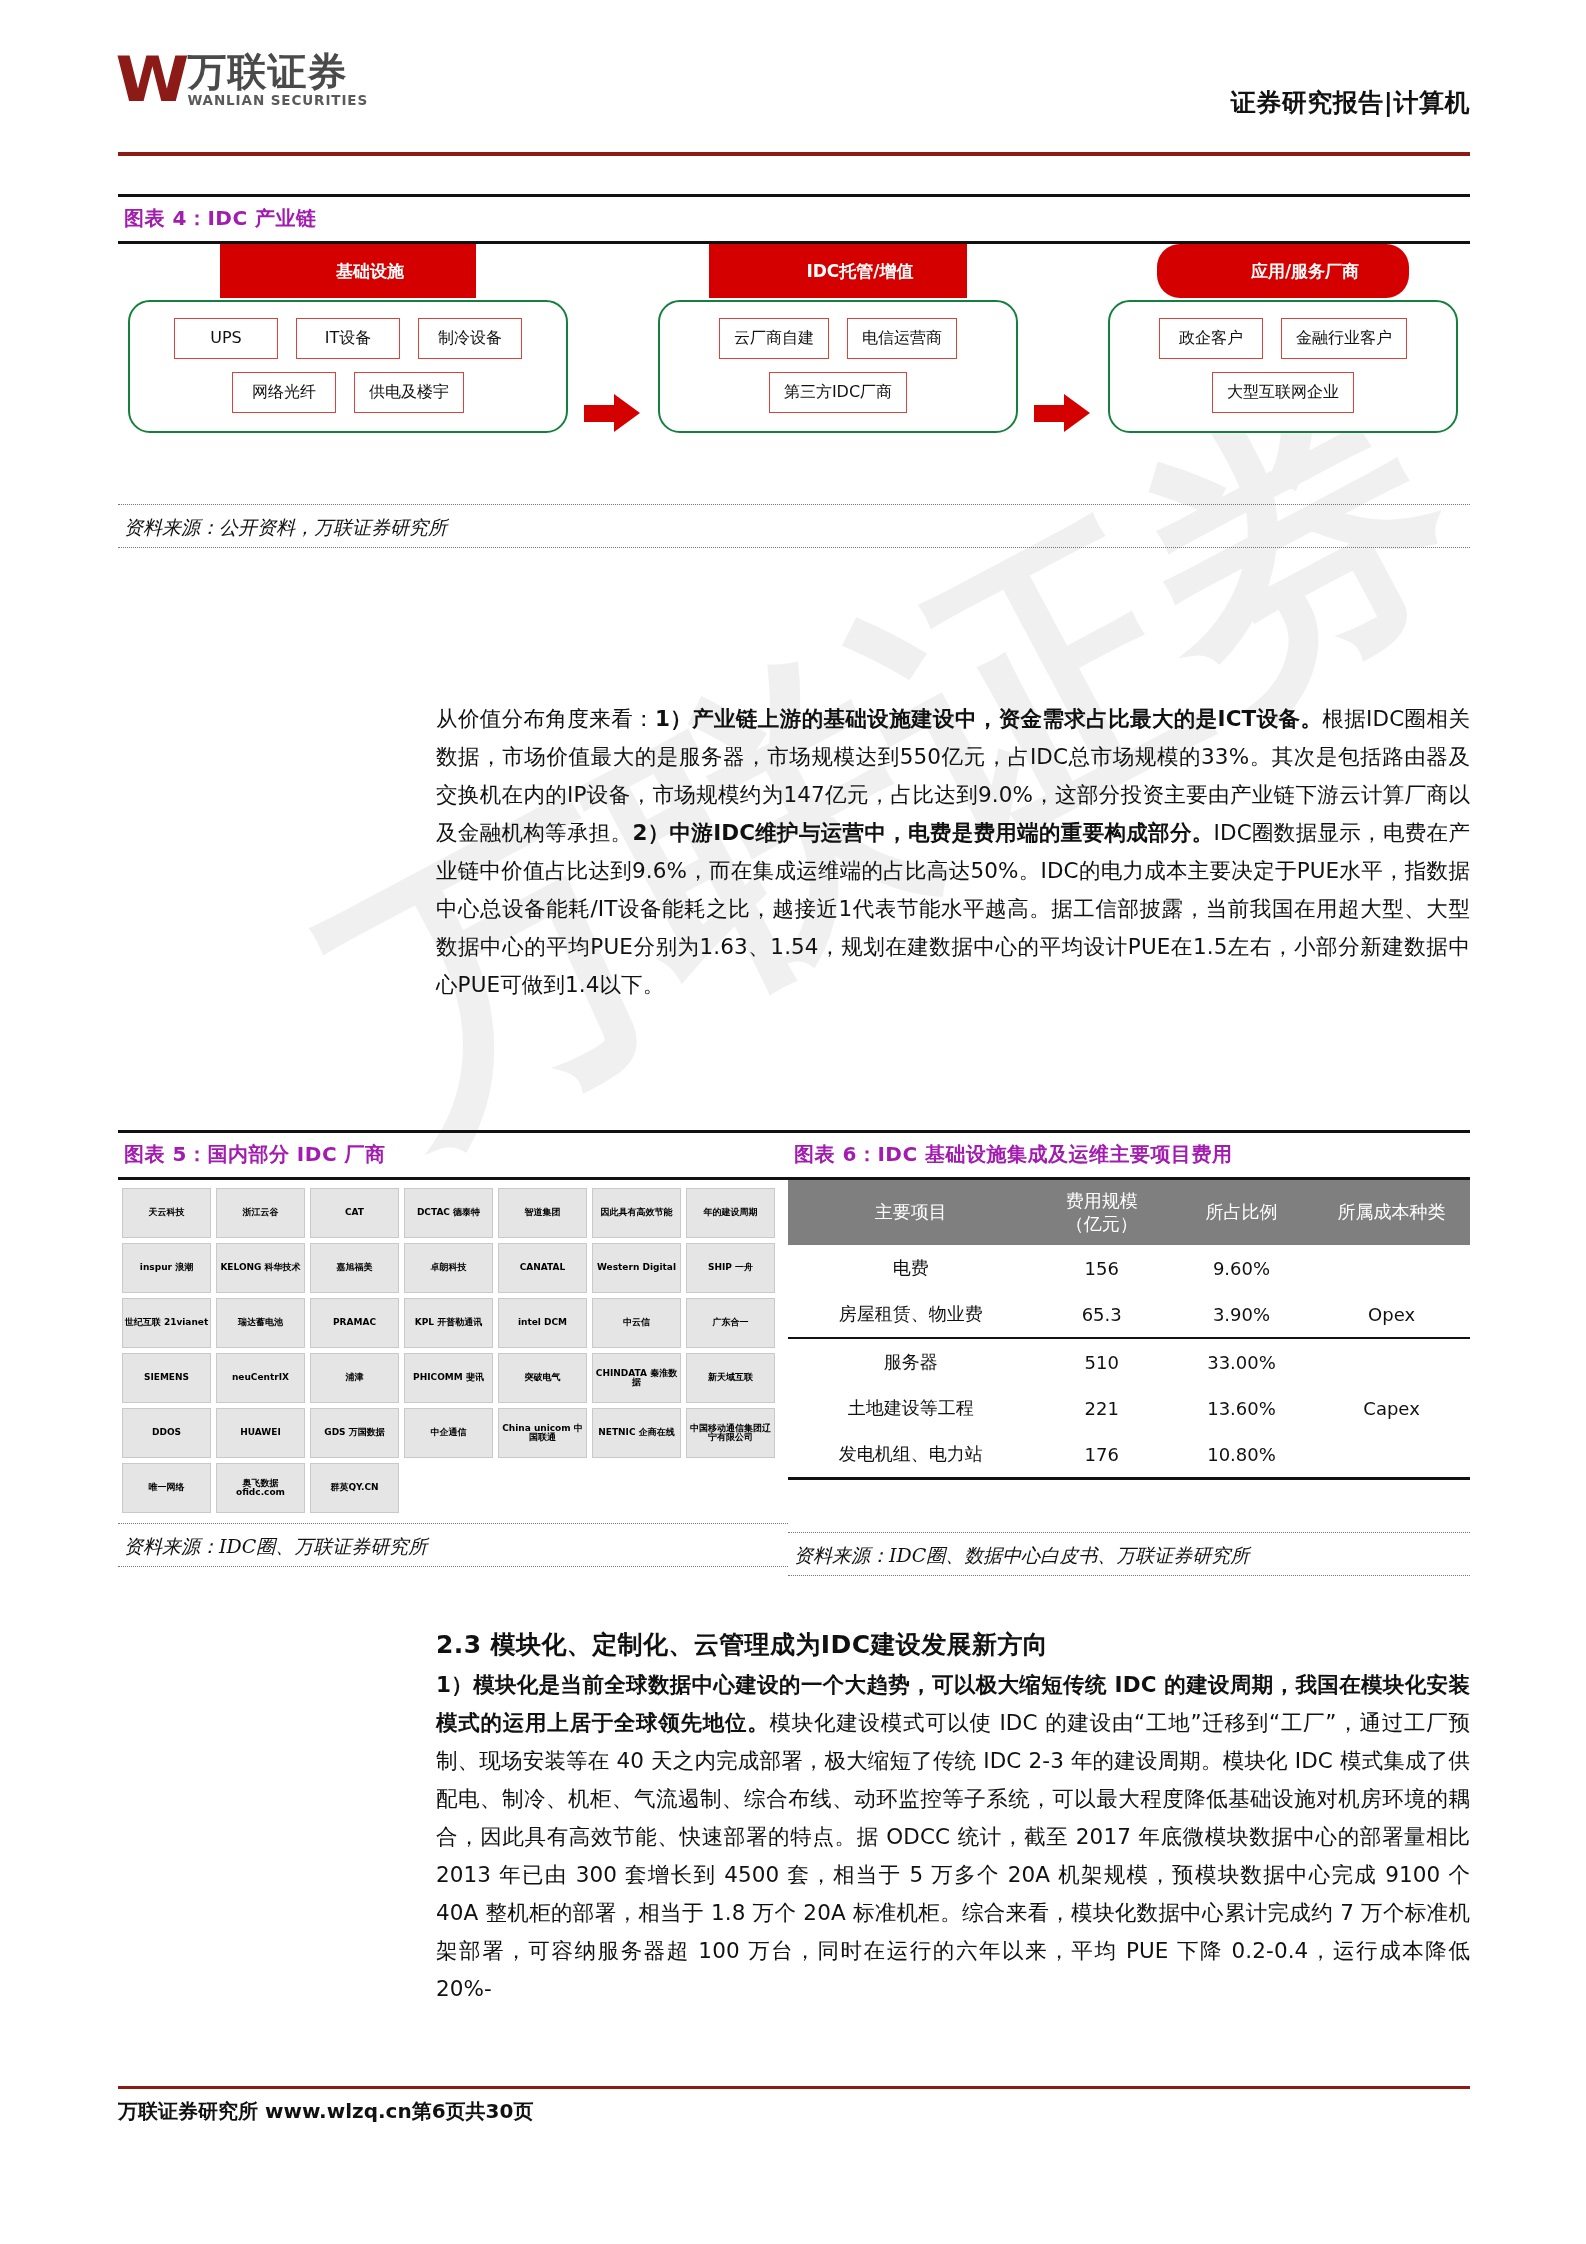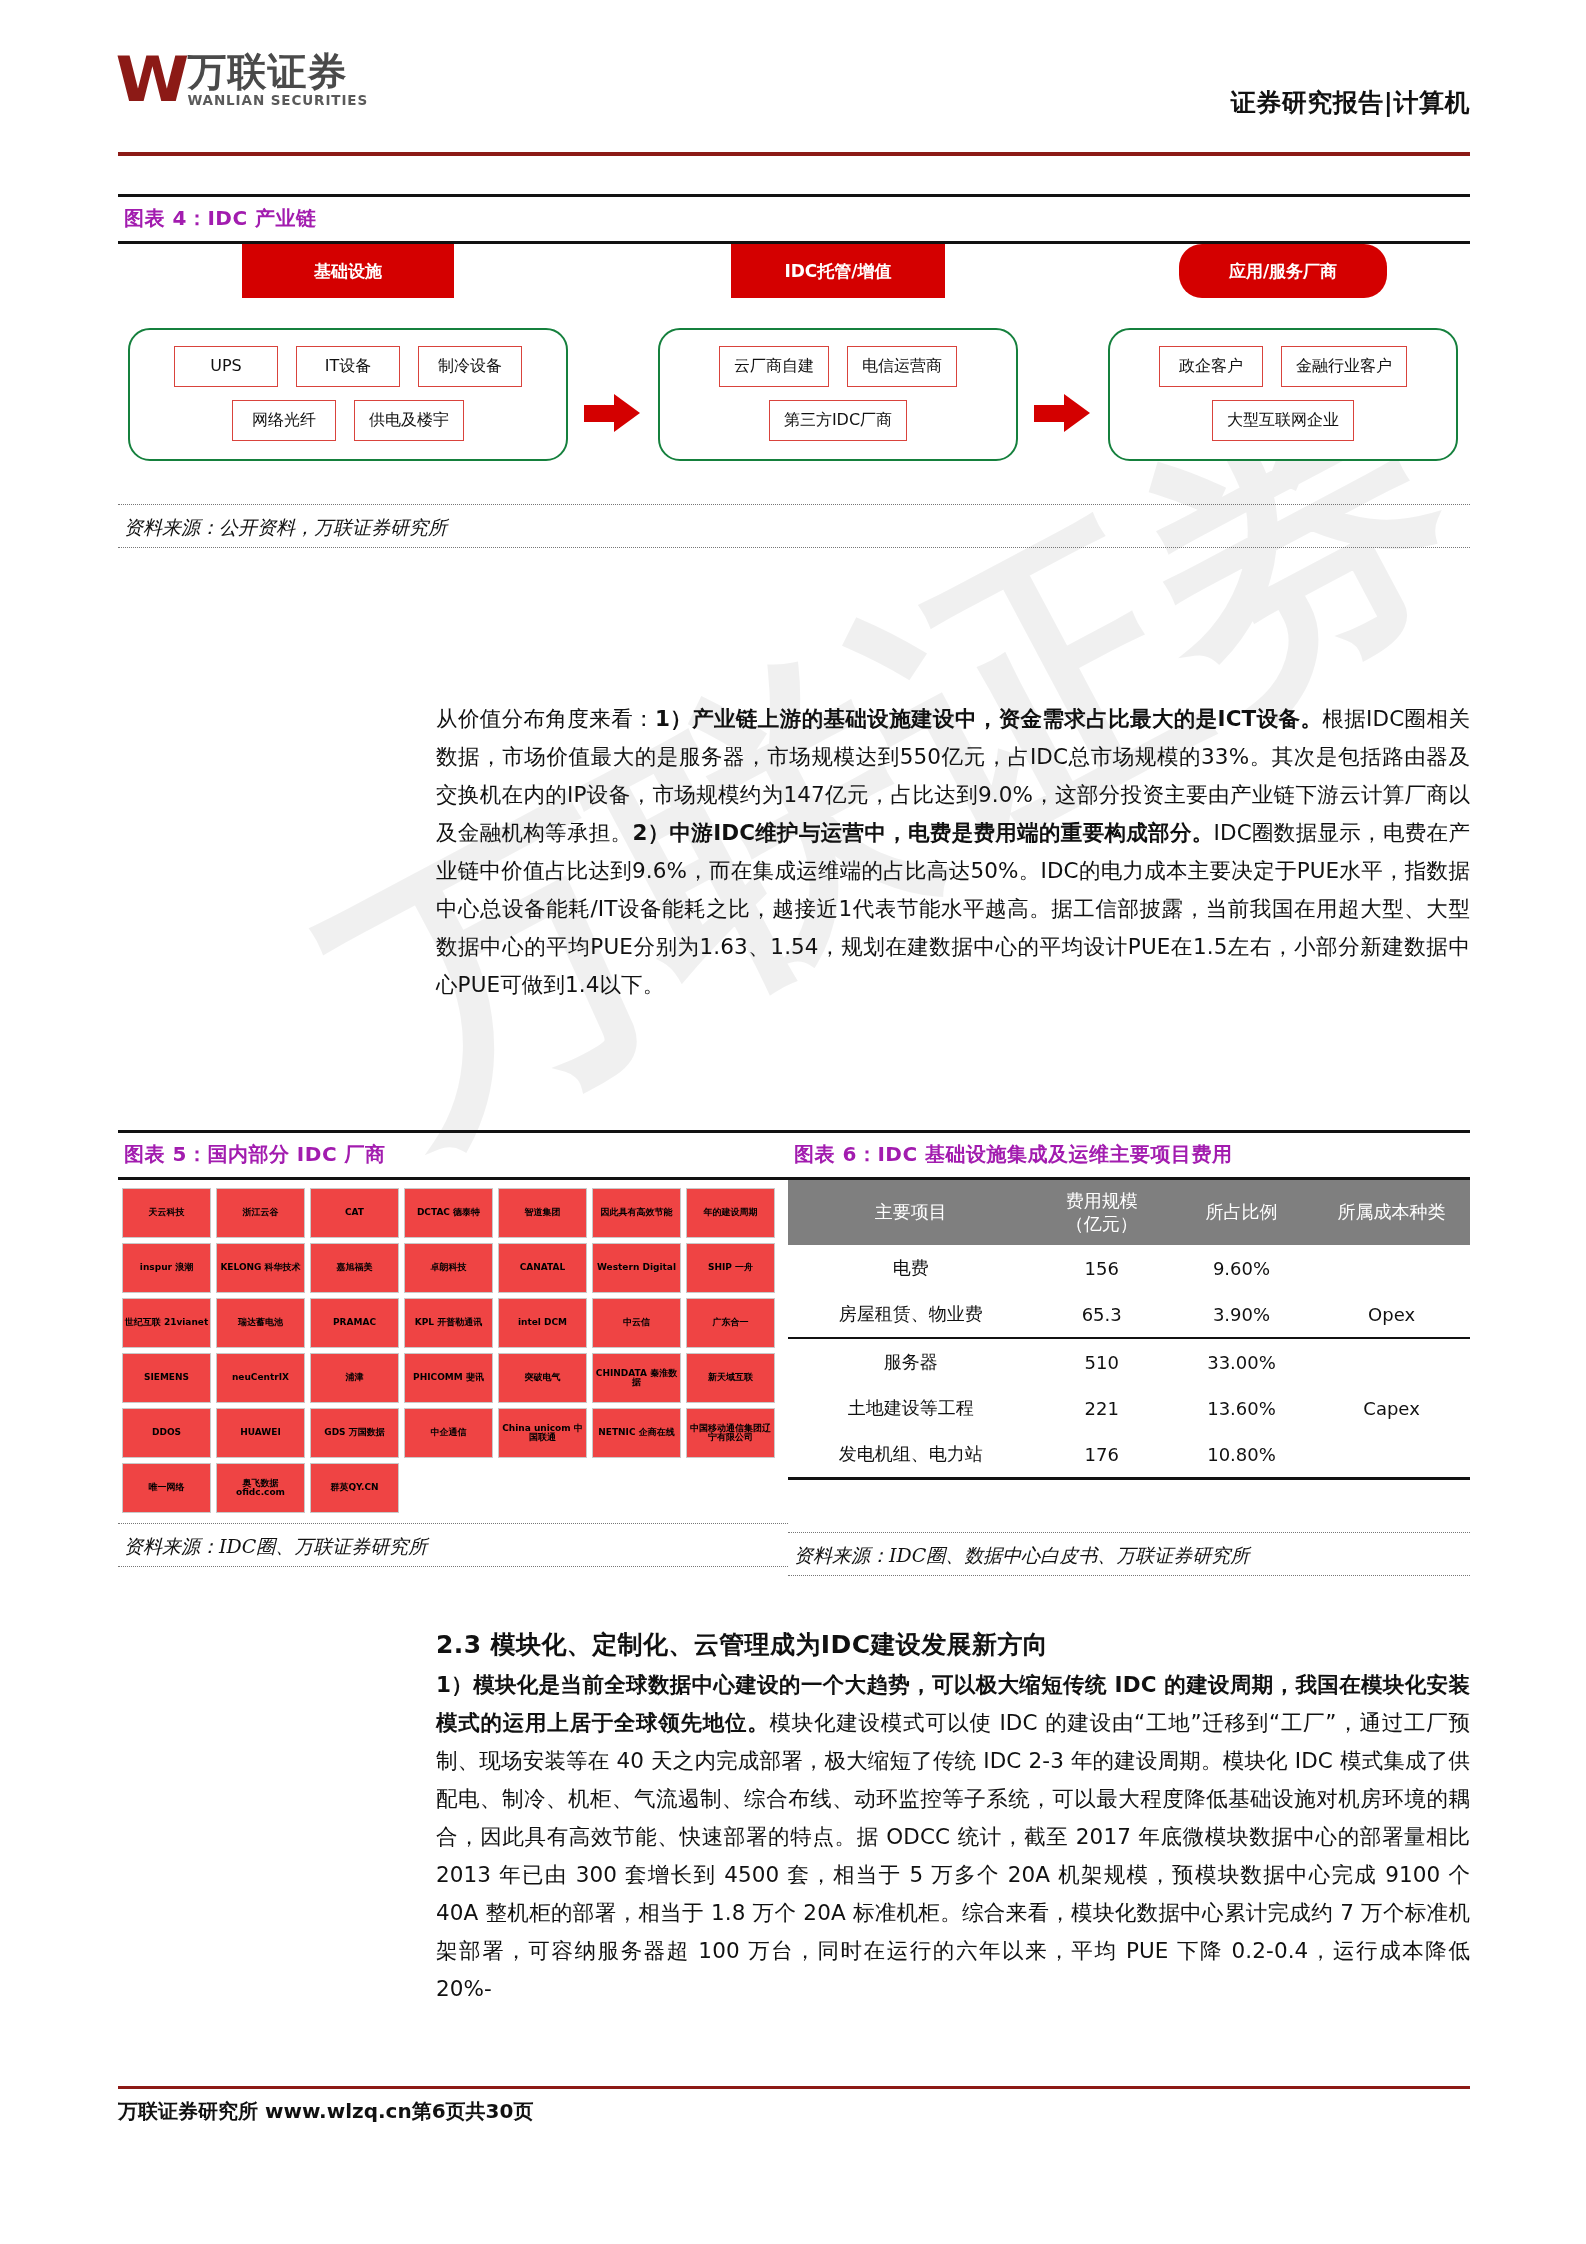--- a/index.html
+++ b/index.html
@@ -29,41 +29,41 @@
   .cap-bot-rule{height:3px;background:#111;}
   .cap-text{font-family:"DejaVu Sans",sans-serif;font-size:20px;font-weight:600;color:#a21caf;padding:8px 6px 9px 6px;letter-spacing:.5px;}
   .src-rule{height:1px;border-top:1px dotted #777;}
   .src-text{font-family:"DejaVu Serif",serif;font-style:italic;font-size:19px;color:#111;padding:9px 6px 6px 6px;}
 
   
   #fig4{left:118px;top:194px;width:1352px;}
   .diagram{position:relative;height:260px;}
   .grp{position:absolute;top:0;}
   .grp-head{background:#d40000;color:#fff;font-family:"DejaVu Sans",sans-serif;font-weight:700;font-size:17px;
-            display:flex;align-items:center;justify-content:center;height:54px;margin:0 auto 30px auto;}
+            display:flex;align-items:center;justify-content:center;height:54px;margin:0 auto 2px auto;padding-left:44px;}
   .grp-body{border:2px solid #15803d;border-radius:22px;padding:16px 14px 18px 14px;background:#fff;}
   .chip-row{display:flex;justify-content:center;gap:18px;margin-bottom:13px;}
   .chip-row:last-child{margin-bottom:0;}
   .chip{border:1.6px solid #d9433c;background:#fff;color:#111;
         font-family:"DejaVu Sans",sans-serif;font-size:16px;
         padding:9px 14px;min-width:74px;text-align:center;white-space:nowrap;}
   .arrow{position:absolute;top:150px;width:56px;height:38px;}
   .arrow .stem{position:absolute;left:0;top:11px;width:34px;height:17px;background:#d40000;}
   .arrow .tip{position:absolute;left:30px;top:0;width:0;height:0;border-top:19px solid transparent;border-bottom:19px solid transparent;border-left:26px solid #d40000;}
 
   
   .para{position:absolute;font-family:"DejaVu Sans",sans-serif;font-size:21.5px;line-height:38px;
         text-align:justify;color:#111;letter-spacing:.1px;}
   .para b{font-weight:700;}
 
   
   #fig5{left:118px;top:1130px;width:670px;}
   #fig6{left:788px;top:1130px;width:682px;}
   .logo-grid{display:flex;flex-wrap:wrap;gap:5px;padding:8px 4px 10px 4px;justify-content:flex-start;}
-  .logo-cell{width:87px;height:48px;border:1px solid #c9c9c9;background:#ef4444;display:flex;align-items:center;justify-content:center;overflow:hidden;}
+  .logo-cell{width:87px;height:48px;border:1px solid #c9c9c9;background:#e5e5e5;display:flex;align-items:center;justify-content:center;overflow:hidden;}
   .logo-cell span{font-family:"DejaVu Sans",sans-serif;font-size:9px;font-weight:700;text-align:center;line-height:1.05;padding:1px;}
 
   
   table.costs{border-collapse:collapse;width:100%;font-family:"DejaVu Sans",sans-serif;}
   table.costs thead th{background:#7f7f7f;color:#fff;font-size:18px;font-weight:500;padding:10px 4px;text-align:center;line-height:1.25;}
   table.costs tbody td{font-size:18px;text-align:center;padding:11px 4px;color:#111;}
   table.costs tbody tr.sep td{border-top:2.5px solid #111;}
   table.costs tbody tr:last-child td{border-bottom:0;}
   .tbl-bottom{height:2.5px;background:#111;}
 

